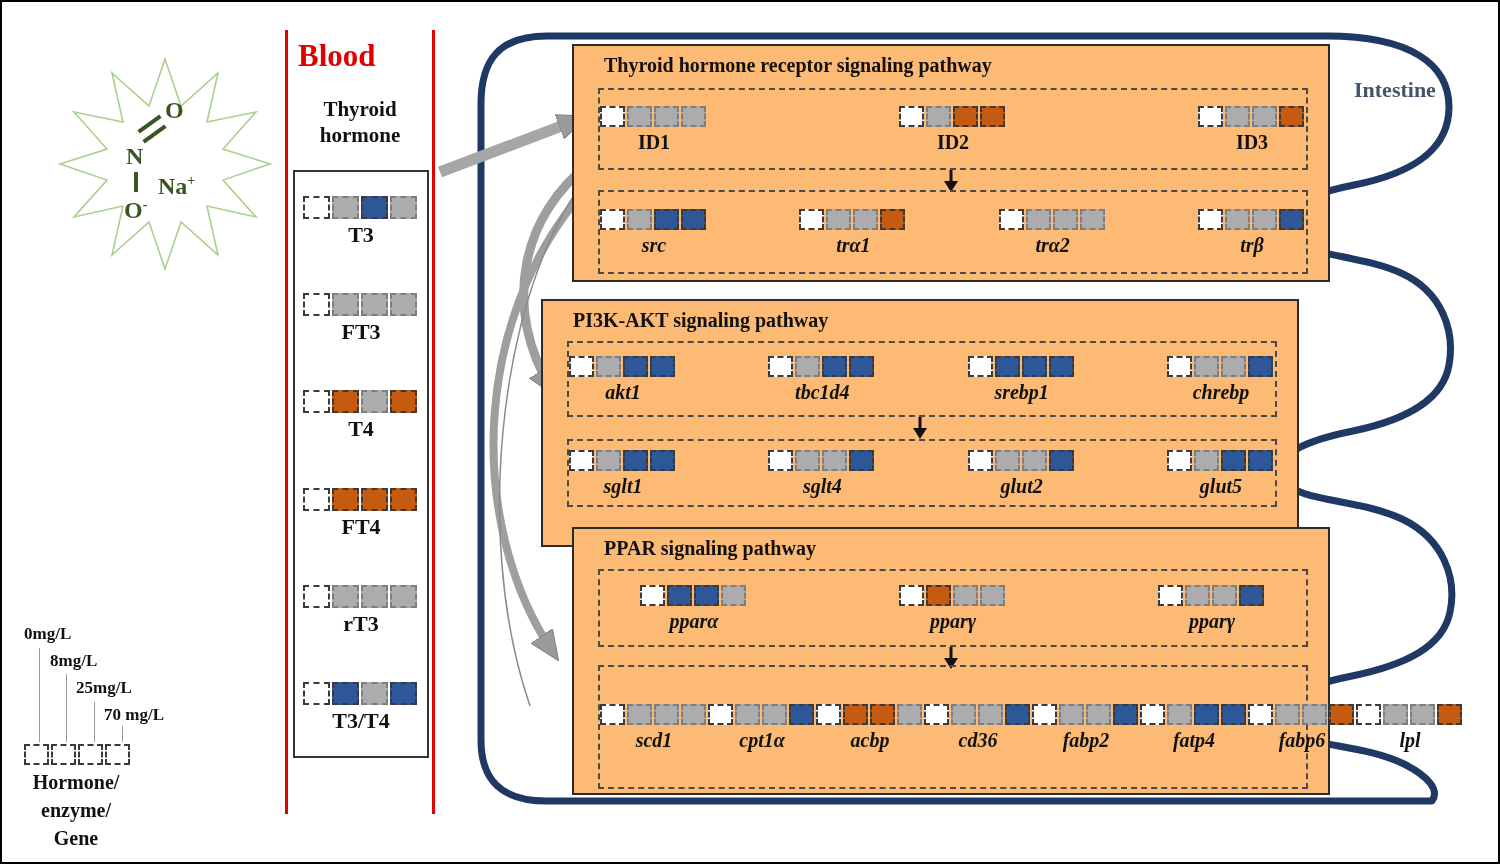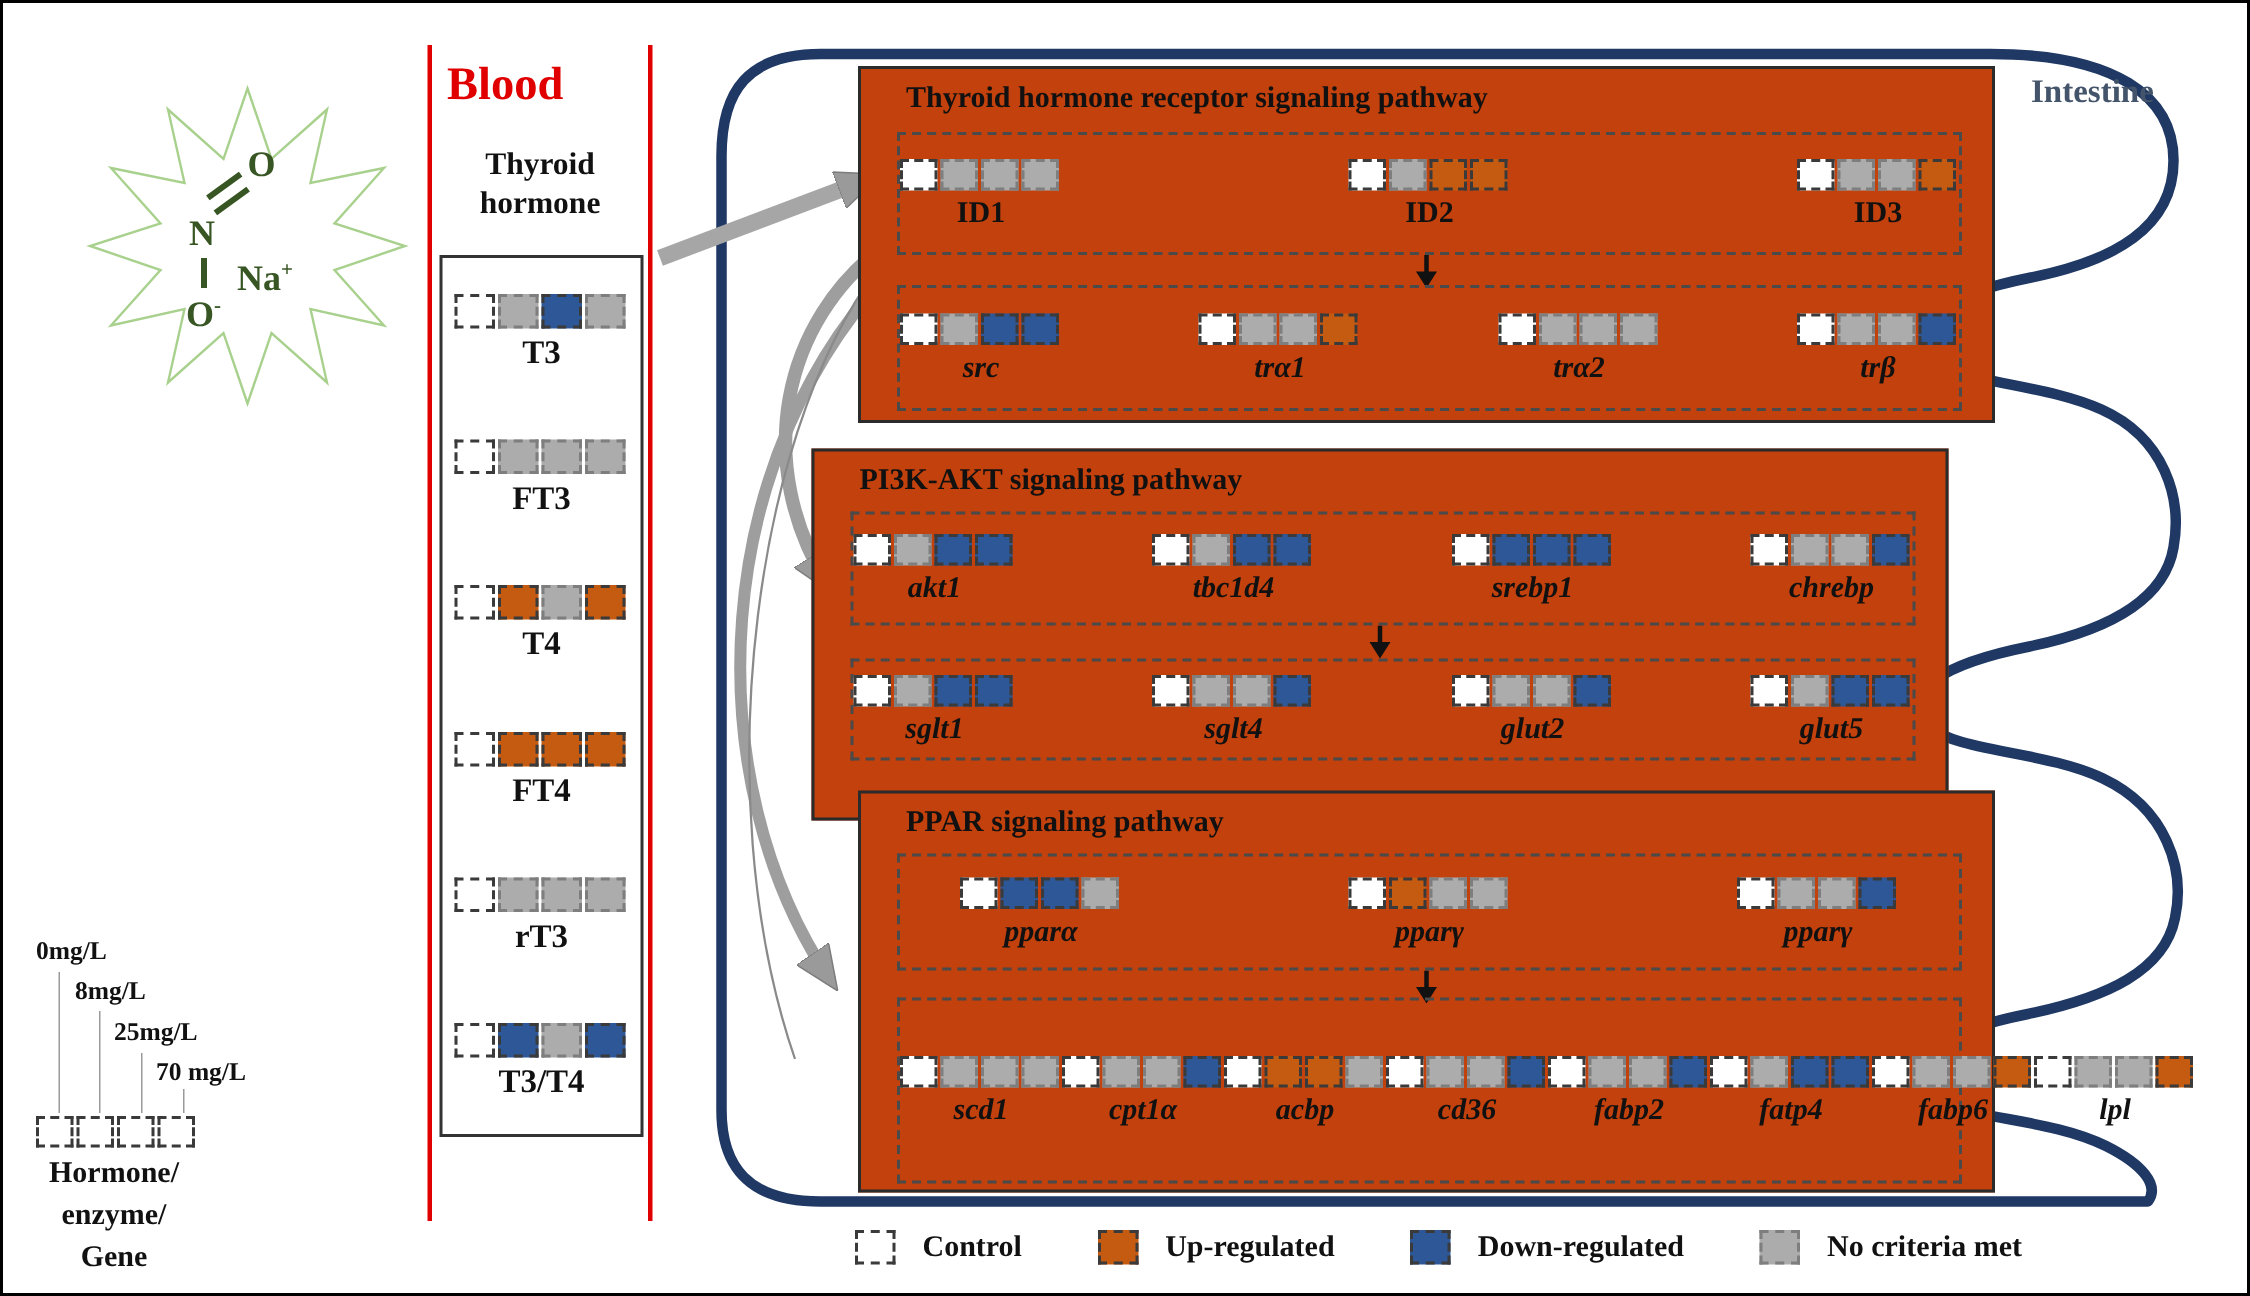--- a/index.html
+++ b/index.html
@@ -13,37 +13,37 @@
   .strip{display:flex;}
   .cell{width:25px;height:21px;border:2px dashed #3a3a3a;background:#fff;box-sizing:border-box;margin-right:2px;}
   .cell.none{background:#acacac;border-color:#7e7e7e;}
   .cell.up{background:#c55a11;border-color:#3a3a3a;}
   .cell.down{background:#2e5797;border-color:#3a3a3a;}
   .cell.big{width:27px;height:23px;}
   .gene{display:flex;flex-direction:column;align-items:center;gap:5px;}
   .glabel{font-weight:bold;font-size:20px;line-height:1;white-space:nowrap;}
   .glabel.ital{font-style:italic;}
   
-  .pathway{position:absolute;border:2px solid #2b2b2b;background:#c2410c;box-sizing:border-box;}
+  .pathway{position:absolute;border:2px solid #2b2b2b;background:#fdba74;box-sizing:border-box;}
   .pw-title{position:absolute;left:30px;top:8px;font-weight:bold;font-size:20px;}
   .dash-box{position:absolute;border:2px dashed #4a4a4a;box-sizing:border-box;
     display:flex;justify-content:space-between;align-items:center;}
   .dash-box.col{flex-direction:row;align-items:stretch;}
   .gene-line{display:flex;justify-content:space-around;align-items:center;flex:1;}
   .down-arrow{position:absolute;left:50%;transform:translateX(-50%);}
   
   .redline{position:absolute;width:3px;background:#e00000;}
   #blood-title{font-weight:bold;font-size:31px;color:#e00000;}
   #blood-sub{width:140px;text-align:center;font-weight:bold;font-size:21px;line-height:1.25;}
   #blood-box{position:absolute;border:2px solid #333;box-sizing:border-box;
     display:flex;flex-direction:column;justify-content:space-around;align-items:center;}
   #blood-box .cell{width:27px;height:23px;}
   #blood-box .glabel{font-size:22px;}
   
-  #intestine-label{font-weight:bold;font-size:22px;color:#44546a;}
+  #intestine-label{font-weight:bold;font-size:22px;color:#44546a;margin-top:29px;}
   
   .chem{position:absolute;font-weight:bold;color:#375623;font-size:24px;line-height:1;}
   .chem sup{font-size:14px;}
   .bond{position:absolute;background:#375623;}
   
   .dose-label{position:absolute;font-weight:bold;font-size:17px;white-space:nowrap;}
   .dose-line{position:absolute;width:1px;background:#9a9a9a;}
   #dose-caption{position:absolute;width:120px;text-align:center;font-weight:bold;font-size:20px;line-height:1.4;}
   
   #status-legend{position:absolute;display:flex;justify-content:space-between;align-items:center;}
@@ -454,32 +454,14 @@
               <span class="cell none"></span>
               <span class="cell none"></span>
               <span class="cell up"></span>
             </div>
             <div class="glabel ital">lpl</div>
           </div>
         </div>
     </div>
   </div>
 
-  <div id="status-legend" style="left:568px;top:818px;width:778px">
-      <div class="leg-item">
-        <span class="cell big control"></span>
-        <span class="leg-label">Control</span>
-      </div>
-      <div class="leg-item">
-        <span class="cell big up"></span>
-        <span class="leg-label">Up-regulated</span>
-      </div>
-      <div class="leg-item">
-        <span class="cell big down"></span>
-        <span class="leg-label">Down-regulated</span>
-      </div>
-      <div class="leg-item">
-        <span class="cell big none"></span>
-        <span class="leg-label">No criteria met</span>
-      </div>
-    </div>
 
 </div>
 
 </body></html>

